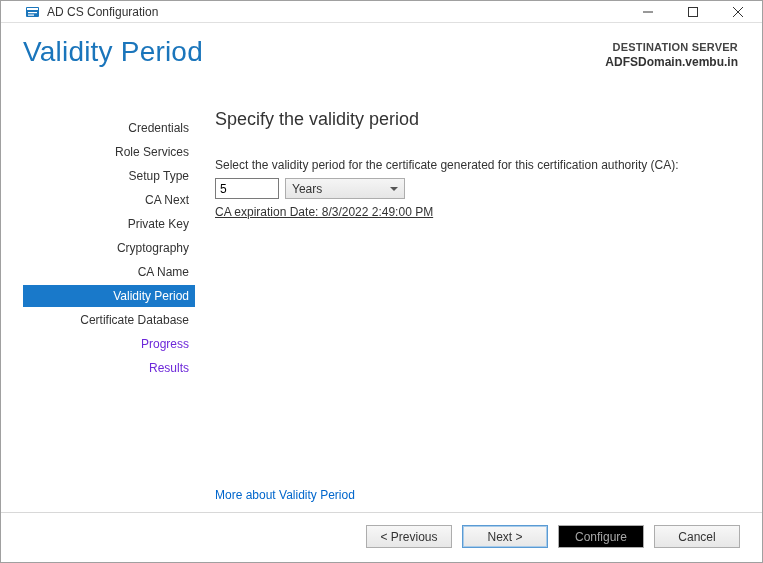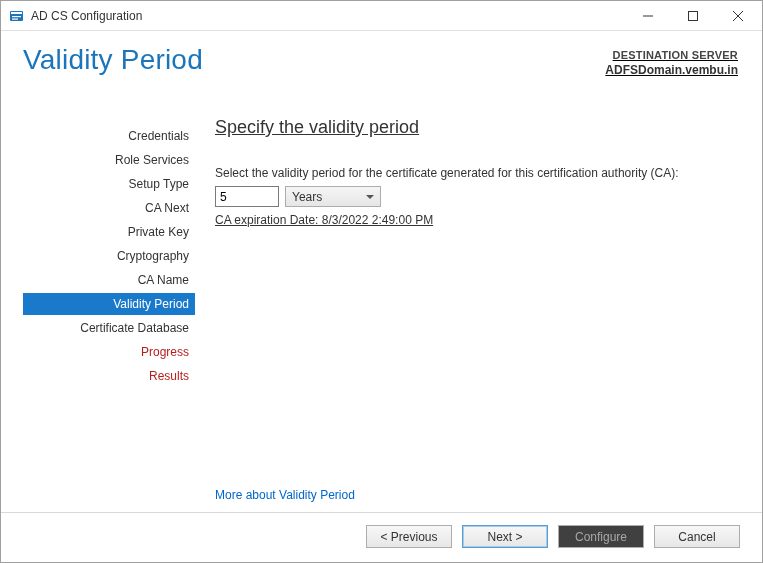--- a/index.html
+++ b/index.html
@@ -9,24 +9,24 @@
       background: #fff;
       width: 763px;
       height: 563px;
       overflow: hidden;
       border: 1px solid #a0a0a0;
       display: flex;
       flex-direction: column;
     }
     
     .titlebar {
-      height: 30px;
+      height: 22px;
       display: flex;
       align-items: center;
-      padding: 0 2px 0 8px;
+      padding: 0 2px 0 24px;
       background: #fff;
       border-bottom: 1px solid #e0e0e0;
     }
     .titlebar .app-icon {
       width: 16px; height: 16px;
       margin-right: 6px;
       display: inline-flex; align-items: center; justify-content: center;
     }
     .titlebar .title { color: #333; font-size: 12px; }
     .win-controls { margin-left: auto; display: flex; }
@@ -46,21 +46,20 @@
       font-size: 28px;
       font-weight: 300;
       color: #1a75bb;
       letter-spacing: 0.2px;
       line-height: 1.1;
     }
     .dest-block {
       margin-left: auto;
       text-align: right;
       padding-top: 4px;
-      text-decoration: underline;
     }
     .dest-label {
       font-size: 11px;
       font-weight: 700;
       color: #444;
       letter-spacing: 0.2px;
     }
     .dest-value {
       font-size: 12px;
       font-weight: 700;
@@ -81,39 +80,38 @@
     .nav-item {
       font-size: 12px;
       color: #1a75bb;
       padding: 3px 6px 3px 10px;
       margin: 2px 0;
       cursor: pointer;
       line-height: 16px;
       text-align: right;
     }
     .nav-item.normal { color: #333; }
-    .nav-item.disabled { color: #b91c1c; cursor: default; }
+    .nav-item.disabled { color: #6d28d9; cursor: default; }
     .nav-item.nested { padding-left: 26px; }
     .nav-item.selected {
       background: #1979ca;
       color: #fff;
     }
     .content {
       flex: 1;
       padding: 0 0 0 20px;
       display: flex;
       flex-direction: column;
     }
     .content-heading {
       font-size: 18px;
       font-weight: 400;
       color: #333;
       margin-top: 0;
       margin-bottom: 28px;
-      text-decoration: underline;
     }
     .instruction {
       font-size: 12px;
       color: #333;
       margin-bottom: 6px;
     }
     .input-row {
       display: flex;
       gap: 6px;
       margin-bottom: 6px;
@@ -121,21 +119,21 @@
     .num-input {
       width: 64px;
       height: 21px;
       border: 1px solid #7a7a7a;
       padding: 0 4px;
       font-size: 12px;
       font-family: inherit;
     }
     .select-wrap {
       position: relative;
-      width: 96px;
+      width: 120px;
       height: 21px;
     }
     .select-box {
       width: 100%;
       height: 100%;
       border: 1px solid #adadad;
       background: linear-gradient(#f5f5f5,#e6e6e6);
       display: flex;
       align-items: center;
       padding: 0 18px 0 6px;
@@ -181,21 +179,21 @@
       cursor: pointer;
       padding: 0 10px;
     }
     .btn.default {
       border: 1px solid #5a9bd4;
       box-shadow: inset 0 0 0 1px #a8cbe9;
     }
     .btn:disabled {
       color: #a7a7a7;
       cursor: default;
-      background: #404040;
+      background: #000000;
     }
   </style>
 </head>
 <body>
 
 <div class="titlebar">
   <span class="app-icon">
     <svg width="16" height="16" viewBox="0 0 16 16">
       <rect x="1" y="3" width="13" height="10" rx="1" fill="#1a75bb"></rect>
       <rect x="2" y="4" width="11" height="2" fill="#ffffff"></rect>

